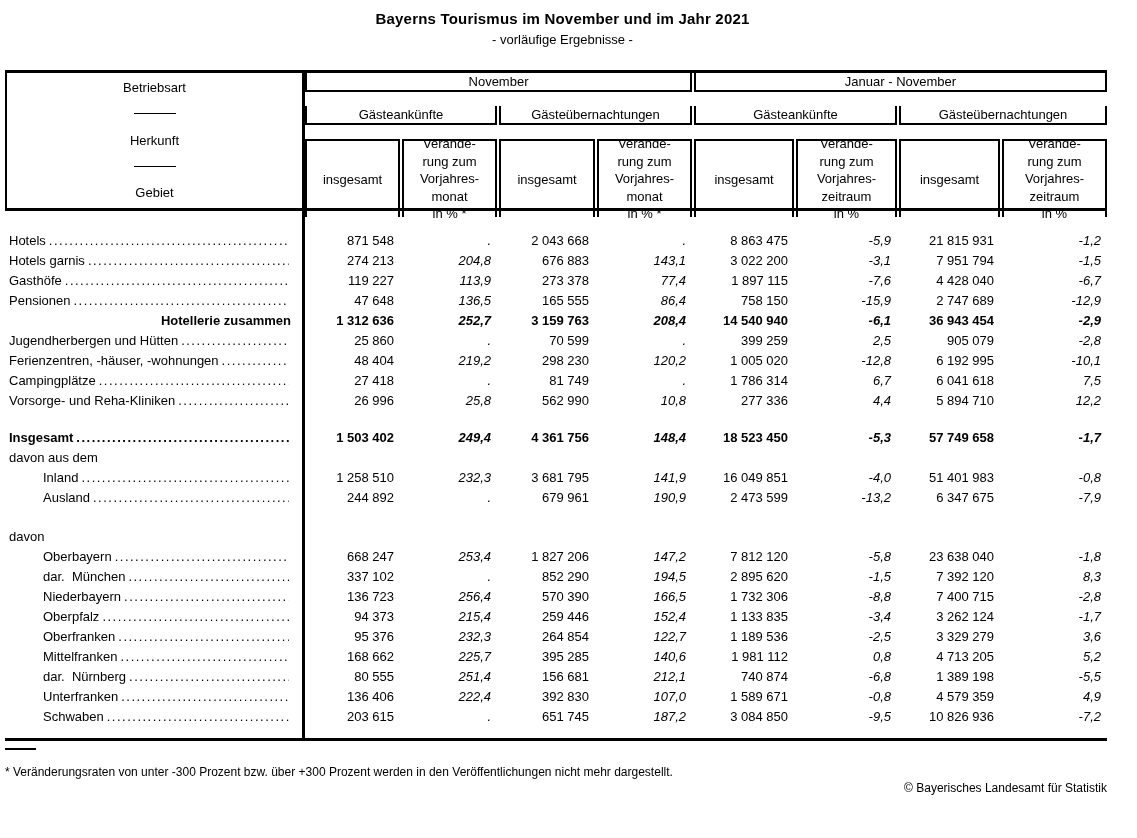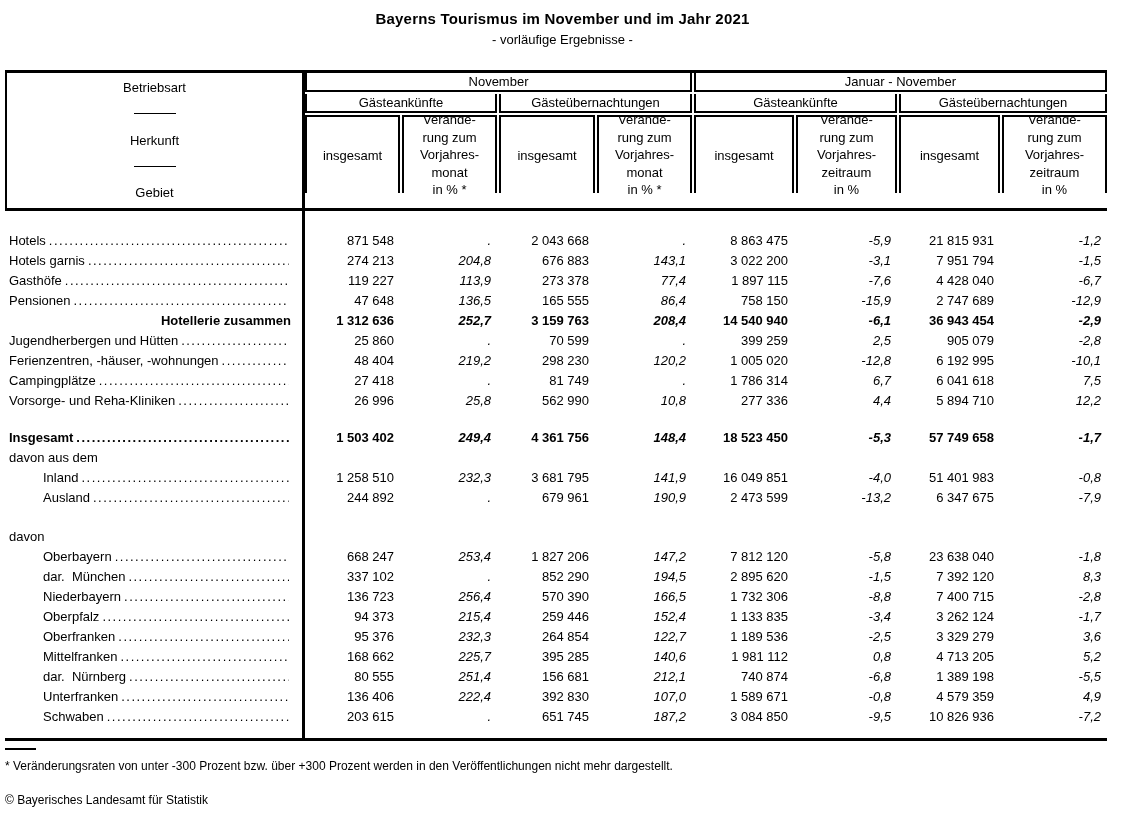--- a/index.html
+++ b/index.html
@@ -26,21 +26,21 @@
   }
   .stub {
     width: 300px;
     border-left: 2px solid #000;
     border-right: 3px solid #000;
     display: flex; flex-direction: column; justify-content: space-between;
     align-items: center; text-align: right;
     padding: 7px 0 8px 0;
   }
   .stub-line { width: 42px; border-bottom: 1px solid #000; height: 1px; }
-  .cols { width: 802px; display: flex; flex-direction: column; gap: 2px; }
+  .cols { width: 802px; display: flex; flex-direction: column; gap: 14px; }
   .hrow { display: flex; gap: 2px; }
   .hbox {
     border: 2px solid #000;
     display: flex; align-items: center; justify-content: center;
     text-align: center;
   }
   .hrow.bands .hbox, .hrow.groups .hbox { height: 19px; border-top-width: 0; }
   .hrow.bands .hbox { border-top-width: 0; height: 19px; }
   .hrow.bands .b-nov { width: 387px; }
   .hrow.bands .b-jn  { flex: 1; }
@@ -85,22 +85,22 @@
   .cell.pct { font-style: italic; }
   .c0 { width: 95px; }  .c1 { width: 97px; }
   .c2 { width: 98px; }  .c3 { width: 97px; }
   .c4 { width: 102px; } .c5 { width: 103px; }
   .c6 { width: 103px; } .c7 { width: 107px; }
   .spacer.sm { height: 17px; }
   .spacer.lg { height: 19px; }
 
   
   .footnote-rule { width: 31px; border-top: 2px solid #000; margin-top: 7px; }
-  .footnote { font-size: 12px; margin-top: 9px; }
-  .copyright { font-size: 12px; text-align: left; width: 1102px; margin-top: 20px; }
+  .footnote { font-size: 12px; margin-top: 15px; }
+  .copyright { font-size: 12px; text-align: right; width: 1102px; margin-top: 2px; }
 </style>
 </head>
 <body>
 
 <div class="page">
   <div class="title">Bayerns Tourismus im November und im Jahr 2021</div>
   <div class="subtitle">- vorläufige Ergebnisse -</div>
 
   <div class="stat-table">
     <div class="thead">

